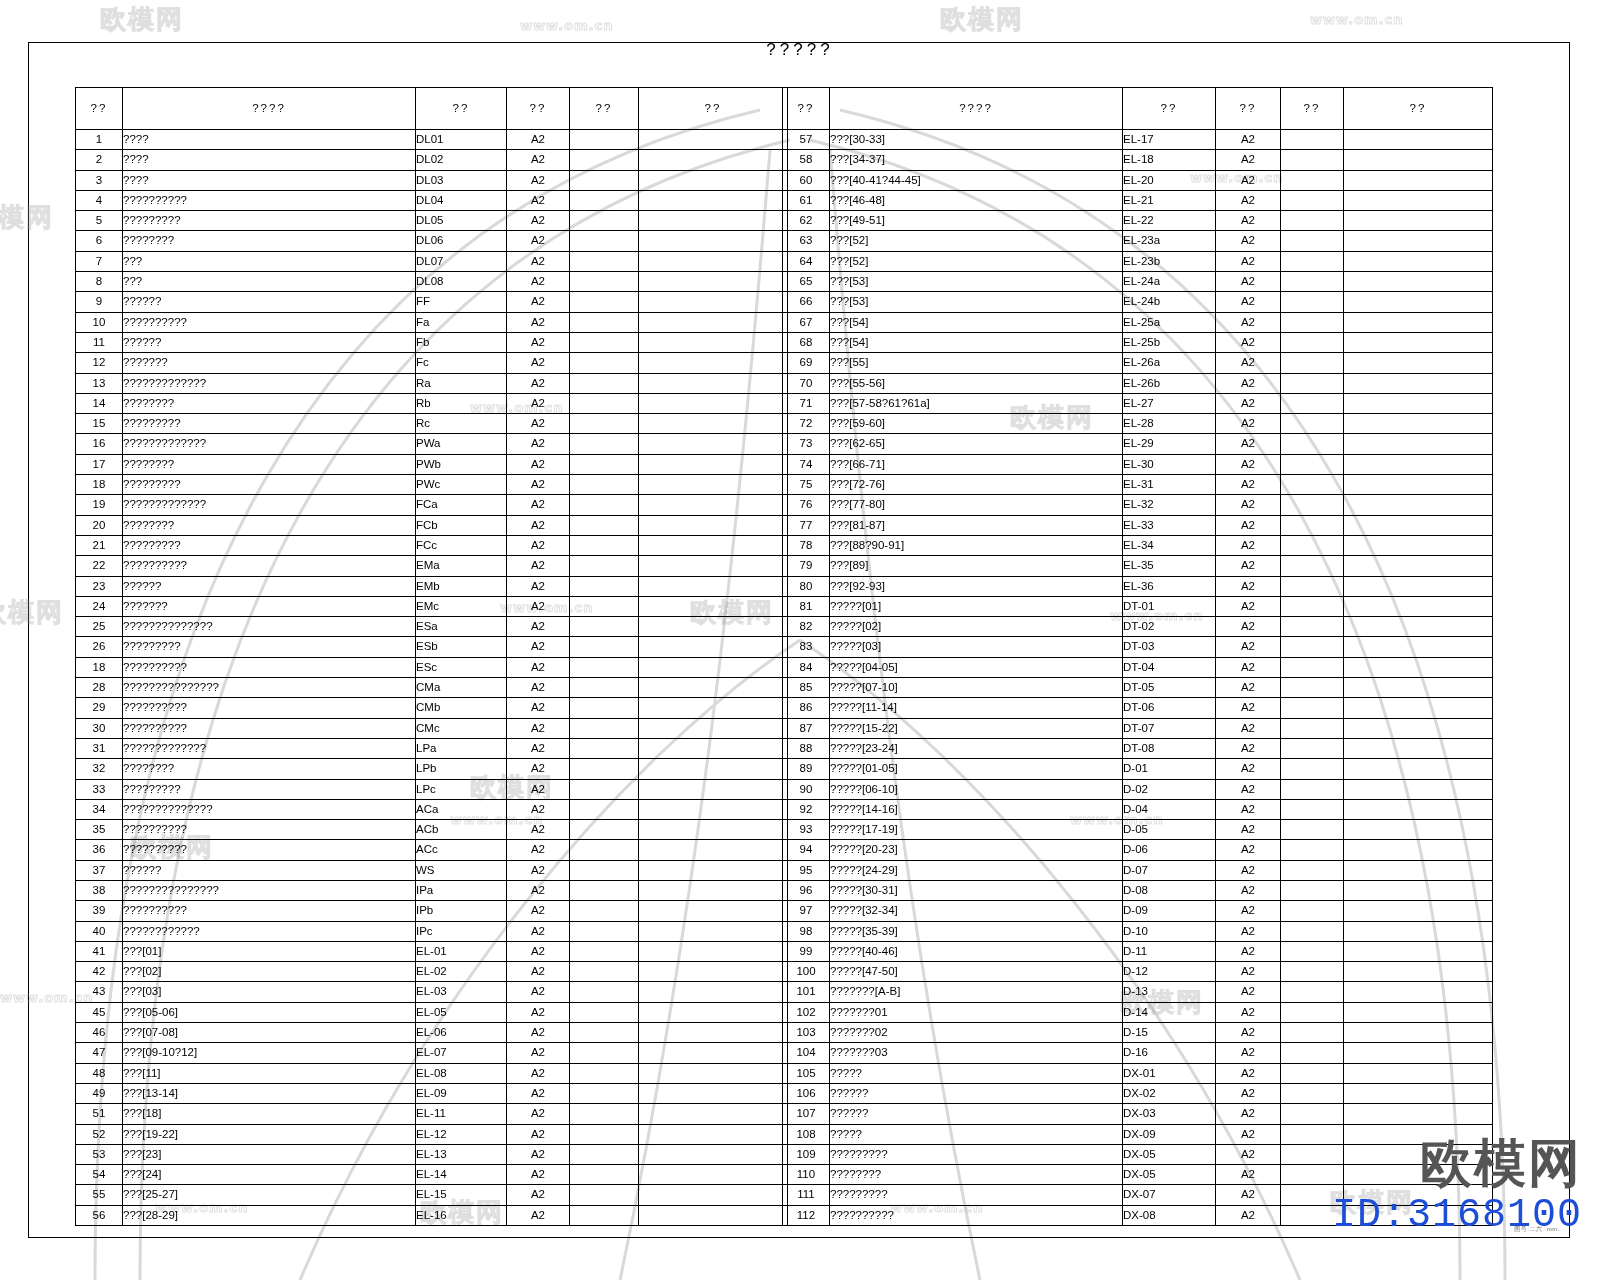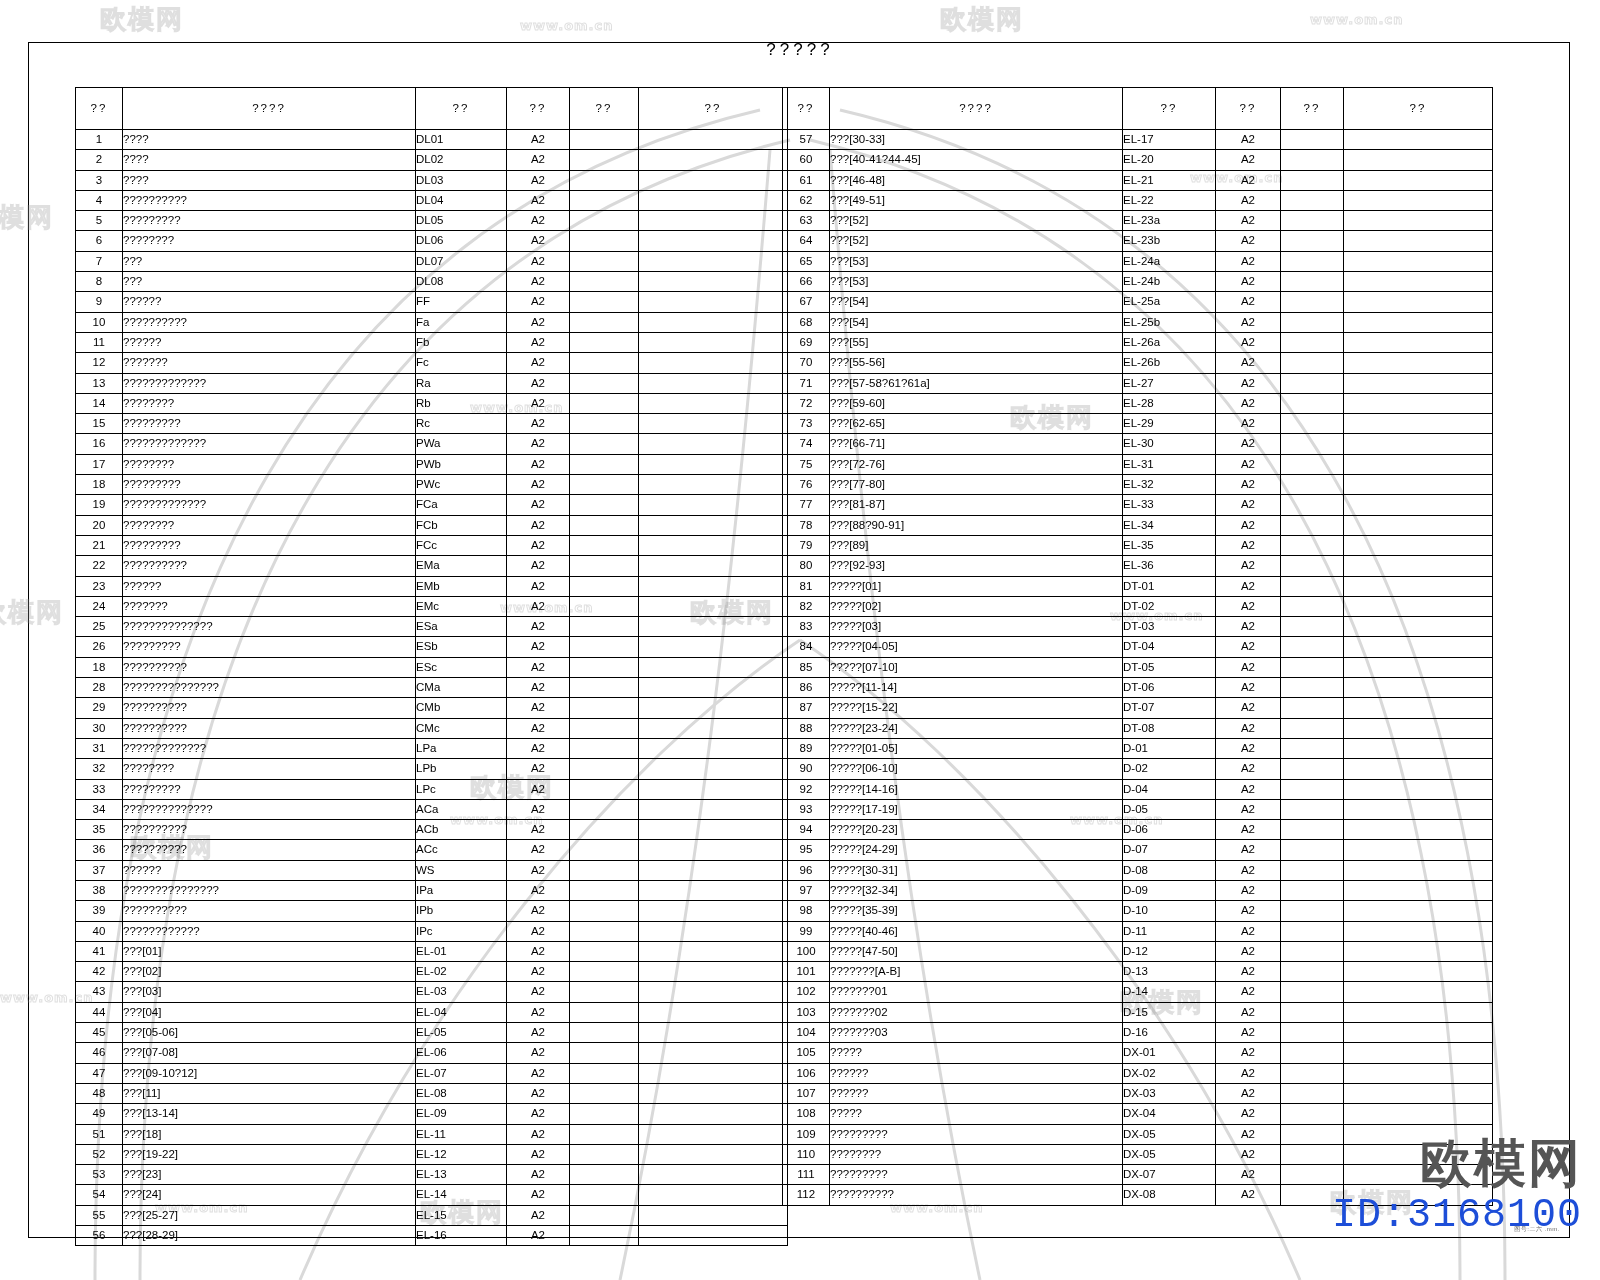--- a/index.html
+++ b/index.html
@@ -484,28 +484,20 @@
         </tr>
         <tr>
           <td class="c-no">43</td>
           <td class="c-name">???[03]</td>
           <td class="c-dwg">EL-03</td>
           <td class="c-size">A2</td>
           <td class="c-rm1"></td>
           <td class="c-rm2"></td>
         </tr>
         <tr>
-          <td class="c-no">44</td>
-          <td class="c-name">???[04]</td>
-          <td class="c-dwg">EL-04</td>
-          <td class="c-size">A2</td>
-          <td class="c-rm1"></td>
-          <td class="c-rm2"></td>
-        </tr>
-        <tr>
           <td class="c-no">45</td>
           <td class="c-name">???[05-06]</td>
           <td class="c-dwg">EL-05</td>
           <td class="c-size">A2</td>
           <td class="c-rm1"></td>
           <td class="c-rm2"></td>
         </tr>
         <tr>
           <td class="c-no">46</td>
           <td class="c-name">???[07-08]</td>
@@ -603,20 +595,28 @@
     <tbody id="right-body">
         <tr>
           <td class="c-no">57</td>
           <td class="c-name">???[30-33]</td>
           <td class="c-dwg">EL-17</td>
           <td class="c-size">A2</td>
           <td class="c-rm1"></td>
           <td class="c-rm2"></td>
         </tr>
         <tr>
+          <td class="c-no">58</td>
+          <td class="c-name">???[34-37]</td>
+          <td class="c-dwg">EL-18</td>
+          <td class="c-size">A2</td>
+          <td class="c-rm1"></td>
+          <td class="c-rm2"></td>
+        </tr>
+        <tr>
           <td class="c-no">60</td>
           <td class="c-name">???[40-41?44-45]</td>
           <td class="c-dwg">EL-20</td>
           <td class="c-size">A2</td>
           <td class="c-rm1"></td>
           <td class="c-rm2"></td>
         </tr>
         <tr>
           <td class="c-no">61</td>
           <td class="c-name">???[46-48]</td>
@@ -981,21 +981,21 @@
           <td class="c-no">107</td>
           <td class="c-name">??????</td>
           <td class="c-dwg">DX-03</td>
           <td class="c-size">A2</td>
           <td class="c-rm1"></td>
           <td class="c-rm2"></td>
         </tr>
         <tr>
           <td class="c-no">108</td>
           <td class="c-name">?????</td>
-          <td class="c-dwg">DX-04</td>
+          <td class="c-dwg">DX-09</td>
           <td class="c-size">A2</td>
           <td class="c-rm1"></td>
           <td class="c-rm2"></td>
         </tr>
         <tr>
           <td class="c-no">109</td>
           <td class="c-name">?????????</td>
           <td class="c-dwg">DX-05</td>
           <td class="c-size">A2</td>
           <td class="c-rm1"></td>

